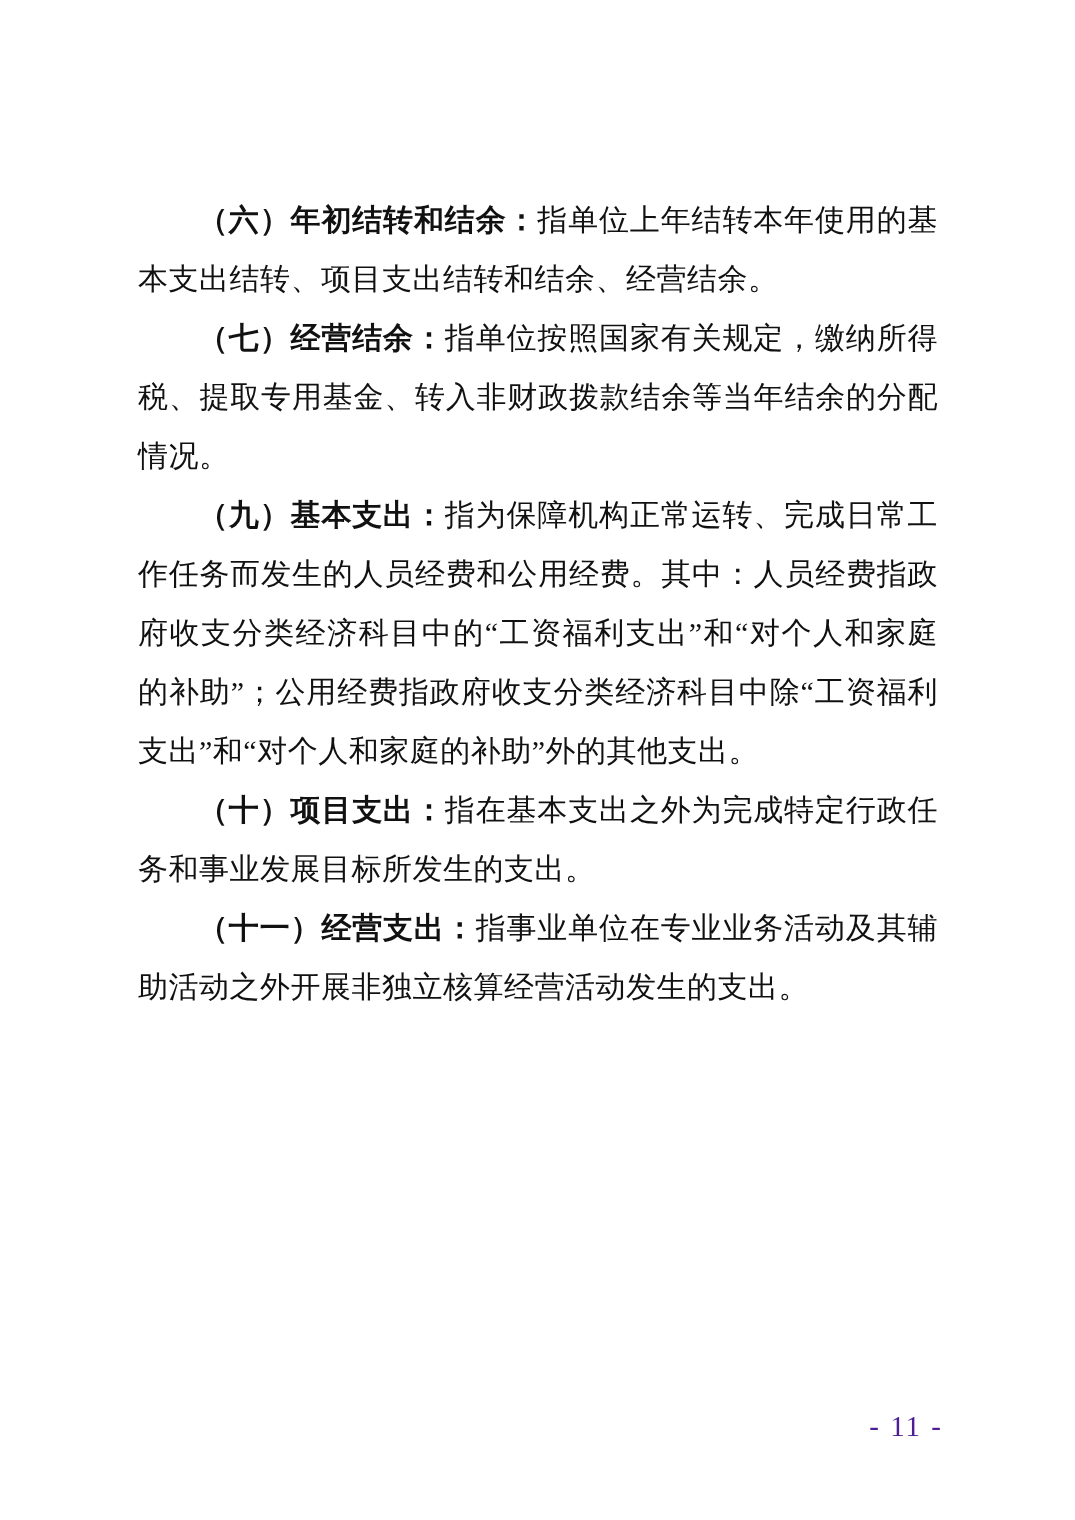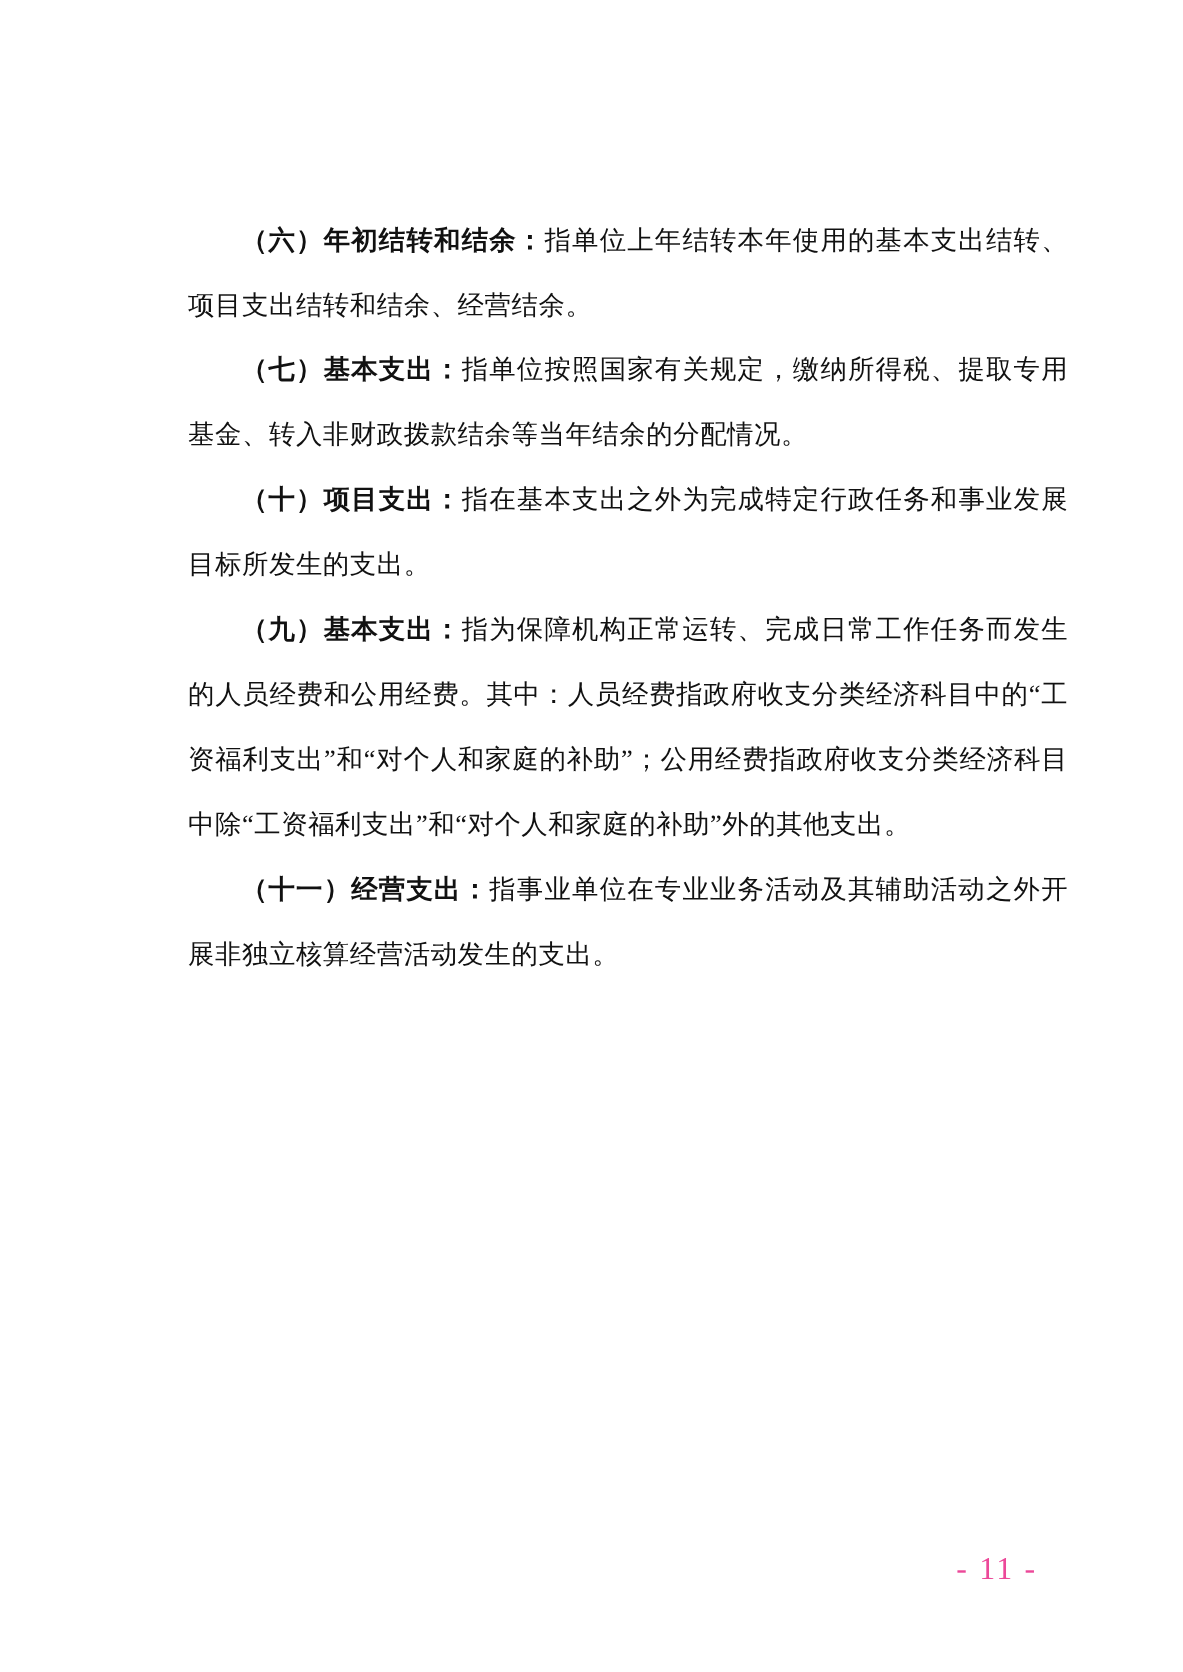--- a/index.html
+++ b/index.html
@@ -17,53 +17,52 @@
   }
   .page {
     position: absolute;
     inset: 0;
   }
   .content {
     position: absolute;
     left: 138px;
     top: 190px;
     width: 800px;
-    font-size: 24px;
+    font-size: 30px;
     line-height: 59px;
     text-align: justify;
     text-justify: inter-ideograph;
     letter-spacing: 0.5px;
-    margin-left: 33px;
   }
   .para {
     margin: 0;
     padding: 0;
     text-indent: 2em;
   }
   .para .term {
     font-weight: 700;
   }
   .para .body {
     font-weight: 400;
   }
   .page-number {
     position: absolute;
     top: 1406px;
     right: 132px;
     font-size: 29px;
     line-height: 40px;
-    color: #ec4899;
+    color: #4c1d95;
     letter-spacing: 2px;
   }
 </style>
 </head>
 <body>
 
 <div class="page">
   <main class="content" id="paragraph-container">
       <p class="para"><span class="term">（六）年初结转和结余：</span><span class="body">指单位上年结转本年使用的基本支出结转、项目支出结转和结余、经营结余。</span></p>
-      <p class="para"><span class="term">（七）基本支出：</span><span class="body">指单位按照国家有关规定，缴纳所得税、提取专用基金、转入非财政拨款结余等当年结余的分配情况。</span></p>
+      <p class="para"><span class="term">（七）经营结余：</span><span class="body">指单位按照国家有关规定，缴纳所得税、提取专用基金、转入非财政拨款结余等当年结余的分配情况。</span></p>
+      <p class="para"><span class="term">（九）基本支出：</span><span class="body">指为保障机构正常运转、完成日常工作任务而发生的人员经费和公用经费。其中：人员经费指政府收支分类经济科目中的“工资福利支出”和“对个人和家庭的补助”；公用经费指政府收支分类经济科目中除“工资福利支出”和“对个人和家庭的补助”外的其他支出。</span></p>
       <p class="para"><span class="term">（十）项目支出：</span><span class="body">指在基本支出之外为完成特定行政任务和事业发展目标所发生的支出。</span></p>
-      <p class="para"><span class="term">（九）基本支出：</span><span class="body">指为保障机构正常运转、完成日常工作任务而发生的人员经费和公用经费。其中：人员经费指政府收支分类经济科目中的“工资福利支出”和“对个人和家庭的补助”；公用经费指政府收支分类经济科目中除“工资福利支出”和“对个人和家庭的补助”外的其他支出。</span></p>
       <p class="para"><span class="term">（十一）经营支出：</span><span class="body">指事业单位在专业业务活动及其辅助活动之外开展非独立核算经营活动发生的支出。</span></p>
     </main>
   <div class="page-number">- 11 -</div>
 </div>
 
 </body></html>

